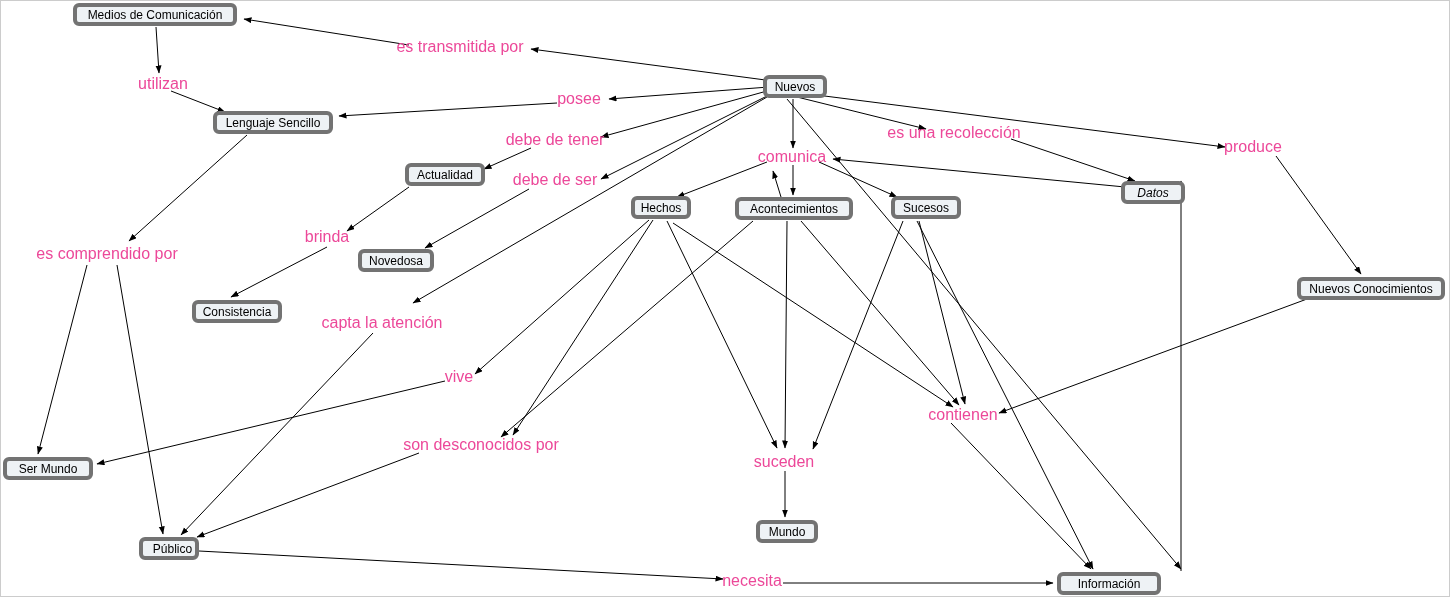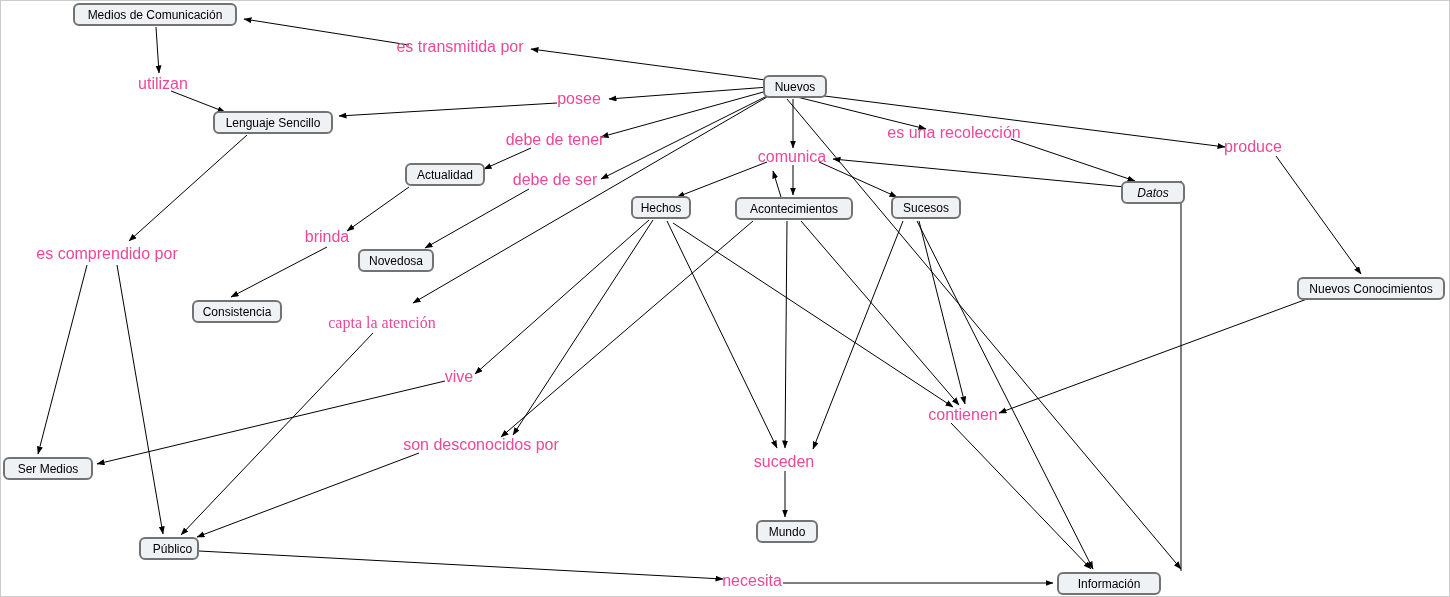--- a/index.html
+++ b/index.html
@@ -21,21 +21,21 @@
     position: absolute;
     left: 0;
     top: 0;
     width: 1450px;
     height: 597px;
   }
   .node {
     position: absolute;
     box-sizing: border-box;
     background: #eef2f5;
-    border: 2px solid #737373;
+    border: 4px solid #737373;
     border-radius: 6px;
     color: #000000;
     font-size: 12px;
     line-height: 1;
     display: flex;
     align-items: center;
     justify-content: center;
     white-space: nowrap;
     padding: 0 8px;
     height: 23px;
@@ -114,36 +114,36 @@
       <div class="node" style="left: 762px; top: 74px; width: 64px;">Nuevos</div>
       <div class="node" style="left: 212px; top: 110px; width: 120px;">Lenguaje Sencillo</div>
       <div class="node" style="left: 404px; top: 162px; width: 80px;">Actualidad</div>
       <div class="node" style="left: 1120px; top: 180px; width: 64px; font-style: italic;">Datos</div>
       <div class="node" style="left: 630px; top: 195px; width: 60px;">Hechos</div>
       <div class="node" style="left: 734px; top: 196px; width: 118px;">Acontecimientos</div>
       <div class="node" style="left: 890px; top: 195px; width: 70px;">Sucesos</div>
       <div class="node" style="left: 357px; top: 248px; width: 76px;">Novedosa</div>
       <div class="node" style="left: 1296px; top: 276px; width: 148px;">Nuevos Conocimientos</div>
       <div class="node" style="left: 191px; top: 299px; width: 90px;">Consistencia</div>
-      <div class="node" style="left: 2px; top: 456px; width: 90px;">Ser Medios</div>
+      <div class="node" style="left: 2px; top: 456px; width: 90px;">Ser Mundo</div>
       <div class="node" style="left: 755px; top: 519px; width: 62px;">Mundo</div>
       <div class="node" style="left: 138px; top: 536px; width: 60px; padding-left: 15px;">Público</div>
       <div class="node" style="left: 1056px; top: 571px; width: 104px;">Información</div>
     </div>
   <div id="labels-layer">
       <div class="linklabel" style="left: 459px; top: 46px;">es transmitida por</div>
       <div class="linklabel" style="left: 162px; top: 83px;">utilizan</div>
       <div class="linklabel" style="left: 578px; top: 98px;">posee</div>
       <div class="linklabel" style="left: 953px; top: 132px;">es una recolección</div>
       <div class="linklabel" style="left: 554px; top: 139px;">debe de tener</div>
       <div class="linklabel" style="left: 1252px; top: 146px;">produce</div>
       <div class="linklabel" style="left: 791px; top: 156px;">comunica</div>
       <div class="linklabel" style="left: 554px; top: 179px;">debe de ser</div>
       <div class="linklabel" style="left: 326px; top: 236px;">brinda</div>
       <div class="linklabel" style="left: 106px; top: 253px;">es comprendido por</div>
-      <div class="linklabel" style="left: 381px; top: 322px; font-family: Liberation Serif, serif;">capta la atención</div>
+      <div class="linklabel" style="left: 381px; top: 322px;">capta la atención</div>
       <div class="linklabel" style="left: 458px; top: 376px;">vive</div>
       <div class="linklabel" style="left: 962px; top: 414px;">contienen</div>
       <div class="linklabel" style="left: 480px; top: 444px;">son desconocidos por</div>
       <div class="linklabel" style="left: 783px; top: 461px;">suceden</div>
       <div class="linklabel" style="left: 751px; top: 580px;">necesita</div>
     </div>
 </div>
 
 </body></html>

